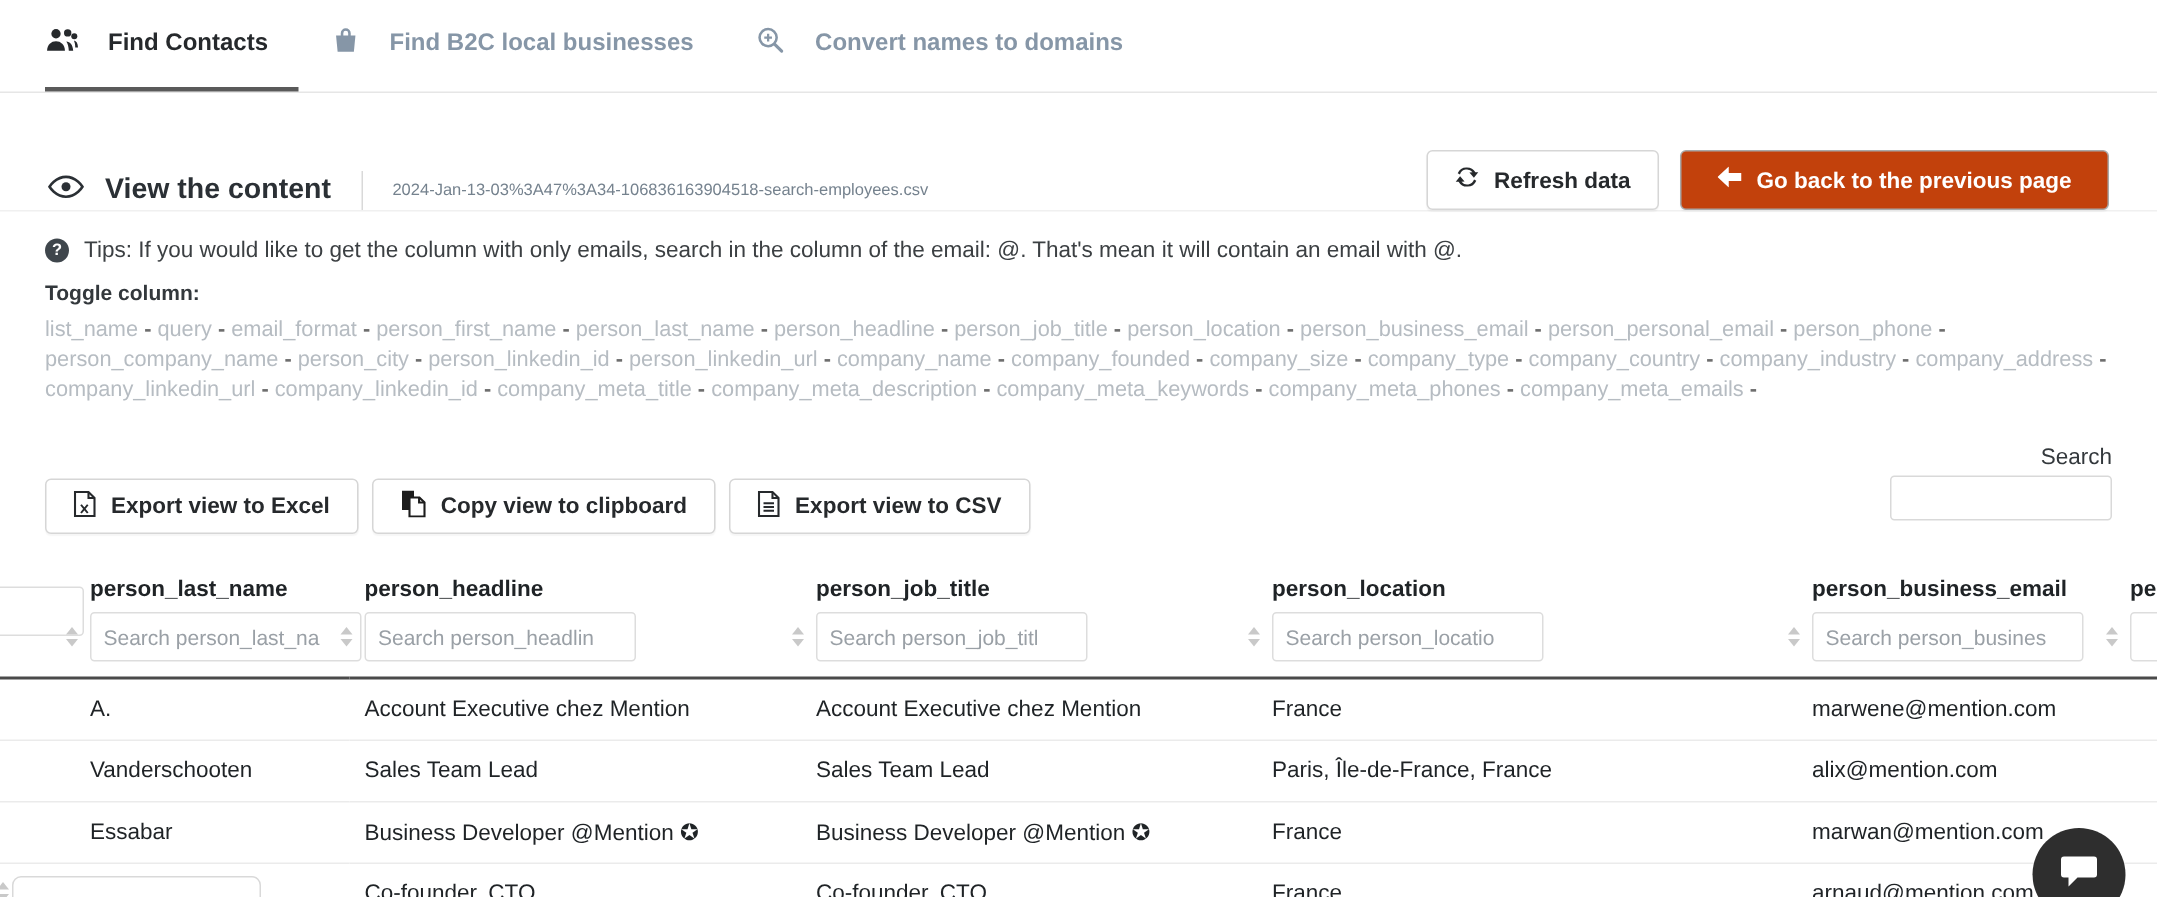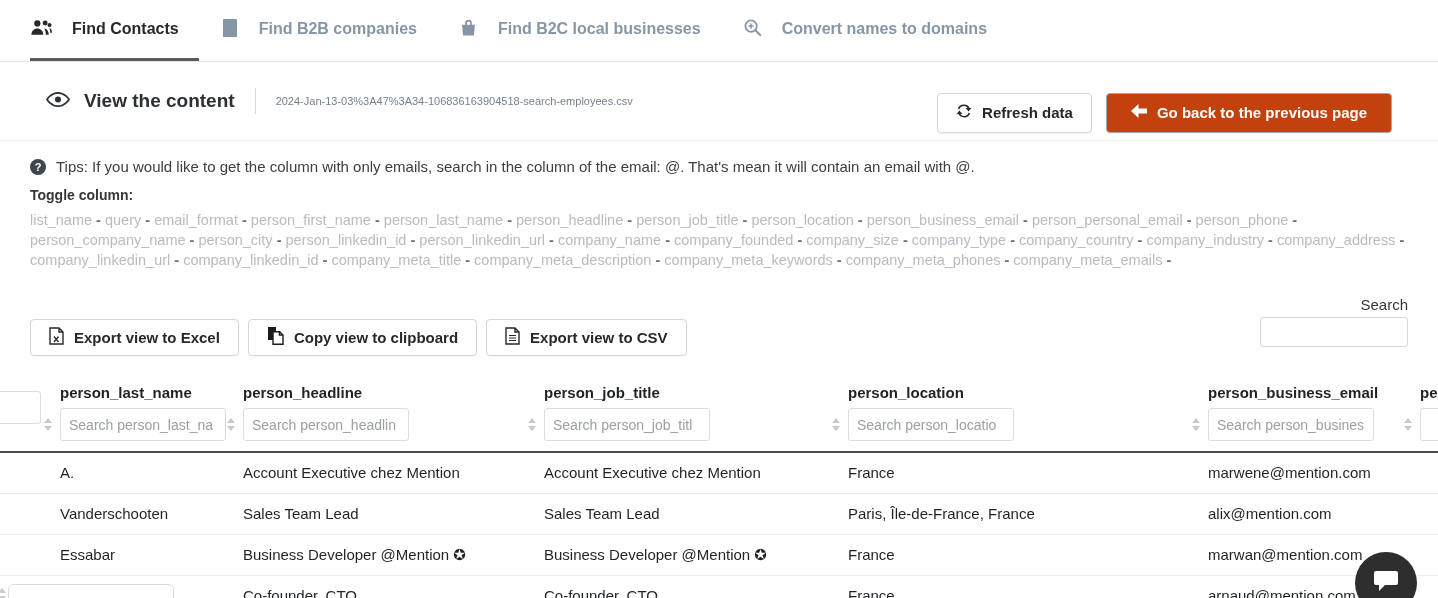--- a/index.html
+++ b/index.html
@@ -8,21 +8,21 @@
   body { position:relative; }
 
   
   .tabbar { display:flex; align-items:stretch; height:62px; border-bottom:1px solid #e6e6e6; padding-left:30px; background:#fff; }
   .tab { display:flex; align-items:center; gap:20px; padding:0 20px 0 0; margin-right:22px;
          font-size:16px; font-weight:600; color:#8696a7; cursor:pointer; border-bottom:3px solid transparent; }
   .tab.active { color:#26292c; font-weight:700; border-bottom:3px solid #5a5a5a; }
   .tab svg { flex:0 0 auto; }
 
   
-  .page-header { display:flex; align-items:center; height:79px; padding:0 46px; border-bottom:1px solid #f0f0f0; }
+  .page-header { display:flex; align-items:flex-end; height:79px; padding:0 32px; border-bottom:1px solid #f0f0f0; }
   .ph-left { display:flex; align-items:center; gap:14px; }
   .page-title { font-size:19px; font-weight:600; color:#2b3035; }
   .vdivider { width:1px; height:26px; background:#d9d9d9; margin:0 6px; }
   .filename { font-size:11px; color:#75828e; }
   .ph-right { margin-left:auto; display:flex; align-items:center; gap:14px; }
   .btn { display:inline-flex; align-items:center; gap:10px; height:40px; padding:0 18px;
          background:#fff; border:1px solid #d6d6d6; border-radius:4px; font-size:15px; font-weight:600;
          color:#26292c; cursor:pointer; box-shadow:0 1px 1px rgba(0,0,0,.04); font-family:inherit;margin-top:23px; }
   .btn-grey { background:#c2410c; border-color:#a8a8a8; color:#fff; padding:0 24px; }
 
@@ -41,21 +41,21 @@
   .actions-row .btn { margin-right:9px; }
   .search-block { margin-left:auto; display:flex; flex-direction:column; align-items:flex-end; }
   .search-label { font-size:15px; color:#33383c; margin-bottom:4px; }
   .search-input { width:148px; height:30px; border:1px solid #d9d9d9; border-radius:3px; padding:0 8px; font-size:14px; font-family:inherit; }
 
   
   .table-wrap { position:relative; margin-top:24px; }
   table.grid { table-layout:fixed; border-collapse:collapse; width:1720px; margin-left:-165px; }
   th { text-align:left; vertical-align:top; position:relative; padding:4px 0 10px; }
   .col-title { margin:0 0 7px 10px; font-size:15px; font-weight:700; color:#1f2326; white-space:nowrap; overflow:hidden; }
-  .col-search { margin-left:10px; width:166px; height:33px; border:1px solid #ddd; border-radius:3px; padding:0 8px;
+  .col-search { margin-left:10px; width:181px; height:33px; border:1px solid #ddd; border-radius:3px; padding:0 8px;
                 font-size:14px; color:#444; font-family:inherit; }
   .col-search::placeholder { color:#9aa0a6; opacity:1; }
   .sortbox { position:absolute; left:-6px; top:38px; display:flex; flex-direction:column; gap:3px; cursor:pointer; }
   .tri-up { width:0; height:0; border-left:4px solid transparent; border-right:4px solid transparent; border-bottom:5px solid #c9c9c9; }
   .tri-down { width:0; height:0; border-left:4px solid transparent; border-right:4px solid transparent; border-top:5px solid #c9c9c9; }
   tbody { border-top:2px solid #4a4a4a; }
   td { border-bottom:1px solid #ebebeb; padding:10px 8px 10px 10px; font-size:15px; color:#1f2326; white-space:nowrap; overflow:hidden; height:41px; }
 
   
   .partial-popover { position:absolute; left:8px; top:584px; width:166px; height:40px; background:#fff;
@@ -73,28 +73,20 @@
       <svg width="22" height="17" viewBox="0 0 24 18" fill="#26292c">
         <circle cx="8" cy="4.6" r="3.4"></circle>
           <circle cx="16.5" cy="4" r="2.7"></circle>
           <circle cx="21.3" cy="6.4" r="2.2"></circle>
         <path d="M1.5 17c0-4.6 3.1-7 6.5-7s6.5 2.4 6.5 7z"></path>
         <path d="M15.5 10.2c2.8.3 4.8 2.4 5 6.8h-3.2c-.1-3-0.7-5.3-1.8-6.8z"></path>
         <path d="M21 9.6c1.9.4 2.9 2 3 5h-2c0-2-.4-3.8-1-5z"></path>
       </svg>
     </span>
     <span>Find Contacts</span>
-  </div>
-  <div class="tab">
-    <span>
-      <svg width="18" height="19" viewBox="0 0 18 19" fill="#8696a7">
-        <path d="M3 1h12a1 1 0 0 1 1 1v17H2V2a1 1 0 0 1 1-1zm2 3h2.4v2.2H5zM10.6 4H13v2.2h-2.4zM5 8h2.4v2.2H5zm5.6 0H13v2.2h-2.4zM5 12h2.4v2.2H5zm5.6 0H13v2.2h-2.4zM7.6 16h2.8v3H7.6z"></path>
-      </svg>
-    </span>
-    <span>Find B2B companies</span>
   </div>
   <div class="tab">
     <span>
       <svg width="19" height="19" viewBox="0 0 20 20" fill="#8696a7">
         <path d="M3.2 7h13.6l-1.1 11.4H4.3z"></path>
         <path d="M6.5 8V5.4a3.5 3.5 0 0 1 7 0V8h-1.8V5.4a1.7 1.7 0 0 0-3.4 0V8z" fill="#8696a7"></path>
       </svg>
     </span>
     <span>Find B2C local businesses</span>
   </div>

